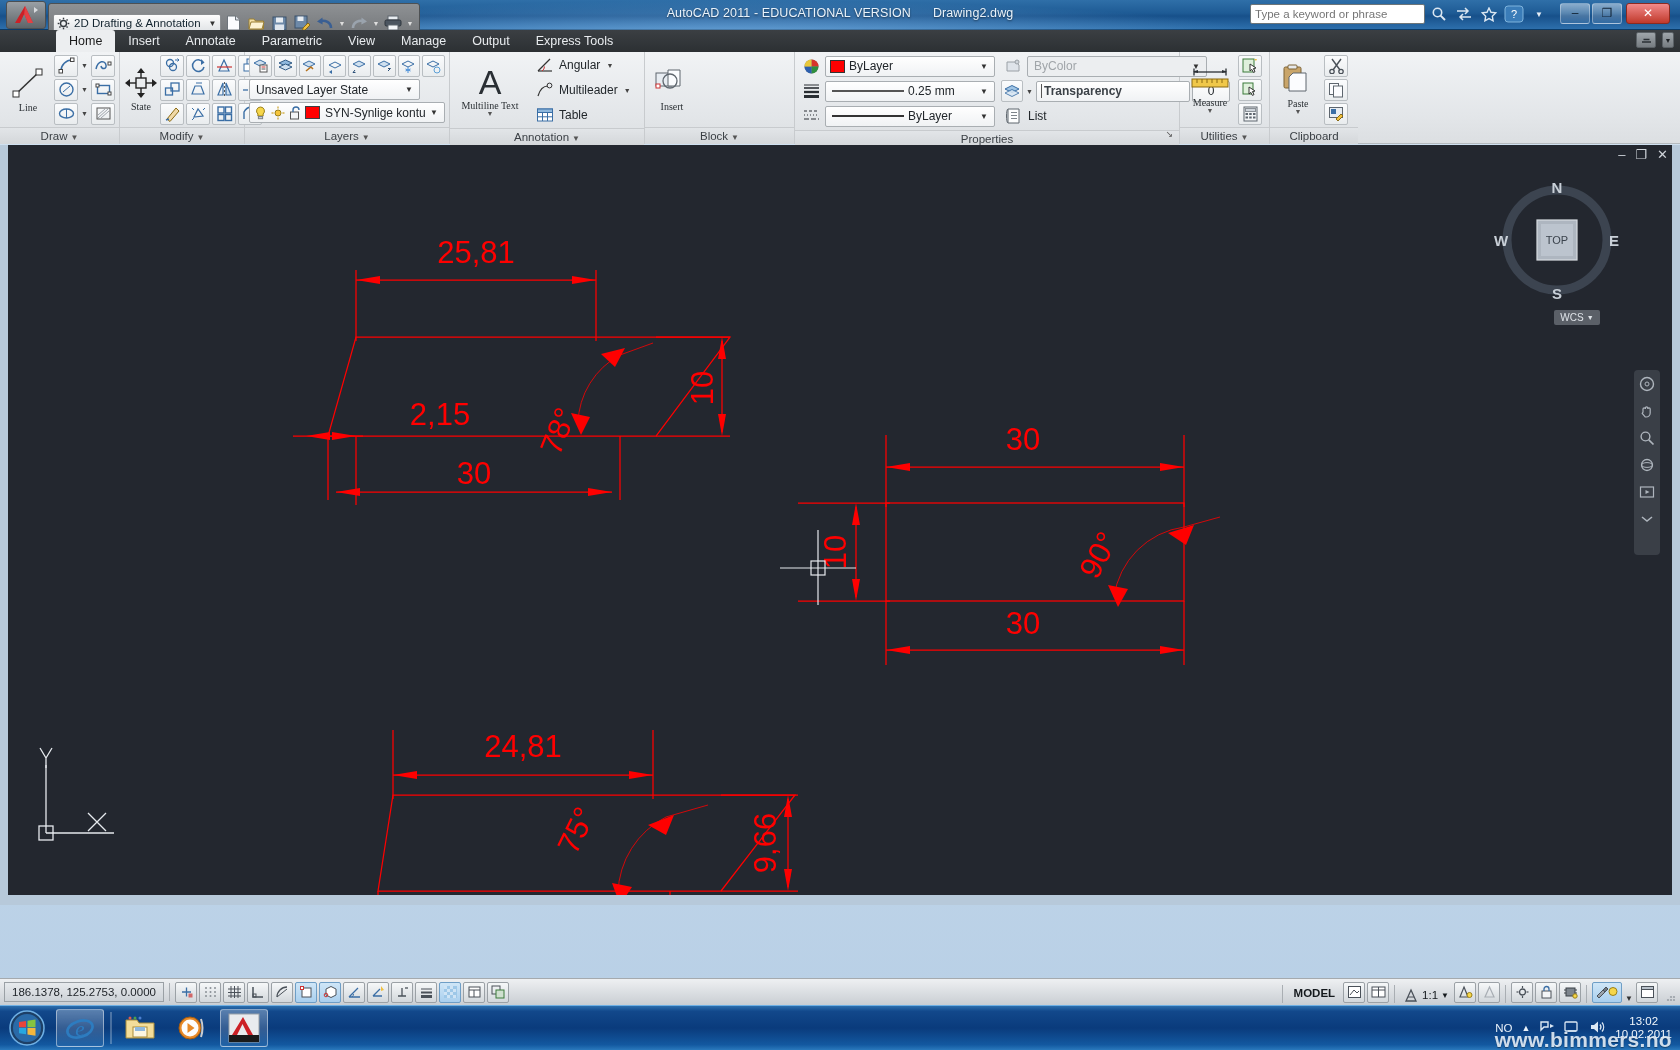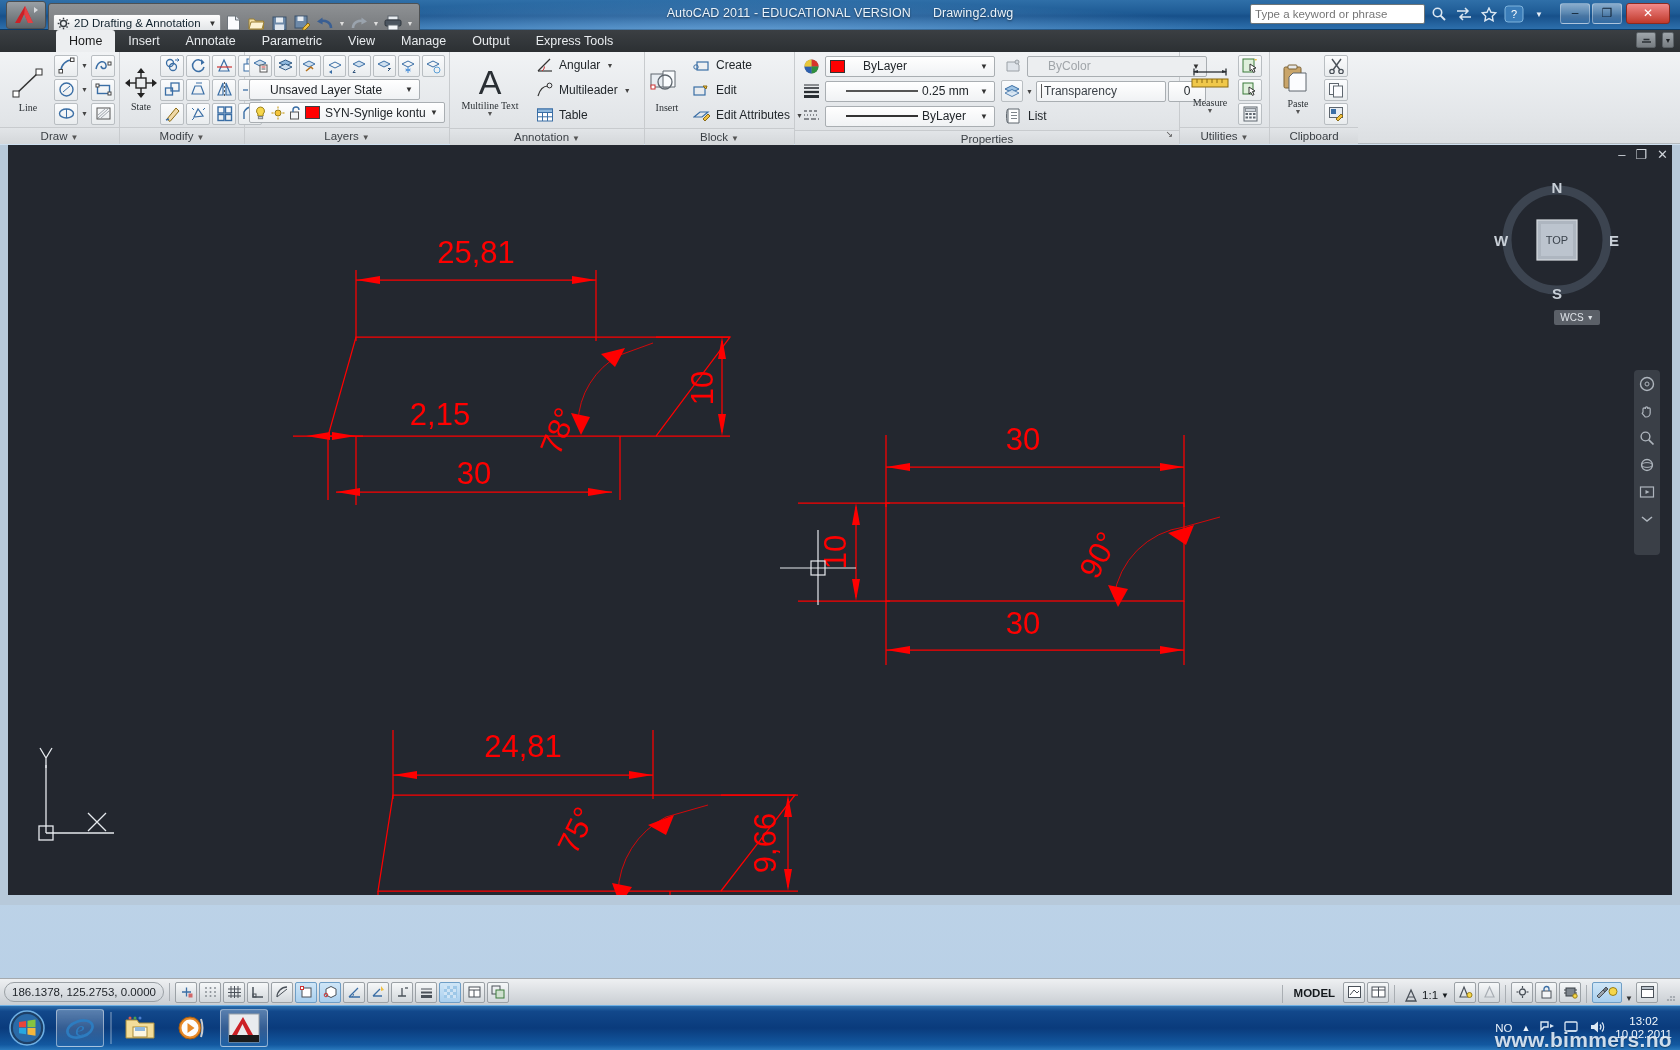--- a/index.html
+++ b/index.html
@@ -83,21 +83,21 @@
   .sbtn{width:24px;height:22px;border:1px solid #b9bec2;border-radius:2px;
      background:linear-gradient(180deg,#fbfcfd,#e9ecee);display:flex;align-items:center;justify-content:center;}
   .sbtn.noborder{border-color:transparent;background:transparent;}
   .minicaret{font-size:7px;color:#444;width:9px;text-align:center;}
   .grid3{display:flex;flex-direction:column;gap:2px;}
   .row{display:flex;gap:2px;align-items:center;}
 
   .txtbtn{display:flex;align-items:center;gap:5px;height:22px;padding:0 4px;font-size:12px;color:#22272b;white-space:nowrap;}
   .combo{display:flex;align-items:center;height:21px;border:1px solid #a9aeb2;border-radius:2px;
      background:linear-gradient(180deg,#ffffff,#f0f2f4);font-size:12px;color:#22272b;padding:0 2px;}
-  .combo .cv{flex:1;padding-left:18px;white-space:nowrap;overflow:hidden;}
+  .combo .cv{flex:1;padding-left:4px;white-space:nowrap;overflow:hidden;}
   .combo .cbtn{width:16px;text-align:center;font-size:8px;color:#333;}
   .combo.disabled{background:#eceef0;color:#a0a5a9;}
 
   
   #canvas-wrap{position:absolute;left:0;top:145px;width:1680px;height:760px;background:#b7c9da;padding:0 6px 0 6px;}
   #canvas{position:absolute;left:8px;top:0;width:1664px;height:750px;background:#23272f;overflow:hidden;}
   #canvas-top{position:absolute;right:4px;top:2px;display:flex;gap:10px;color:#cfd4da;font-size:13px;}
 
   .svgfull{position:absolute;left:0;top:0;width:100%;height:100%;}
 
@@ -118,21 +118,21 @@
   #cmd-sep{position:absolute;left:13px;top:32px;width:1640px;height:1px;background:#c8ccd0;}
   .hscroll{position:absolute;left:13px;right:0;bottom:0;height:14px;background:#eceef0;border-top:1px solid #c8ccd0;display:flex;}
   .hs-btn{width:15px;height:13px;background:linear-gradient(180deg,#fafbfc,#dcdee1);border:1px solid #b0b4b8;
      display:flex;align-items:center;justify-content:center;font-size:7px;color:#333;}
   .hs-track{flex:1;background:#e3e5e8;}
 
   
   #statusbar{position:absolute;left:0;top:978px;width:1680px;height:27px;
      background:linear-gradient(180deg,#eef0f2,#c9ced3);border-top:1px solid #a5aaae;display:flex;align-items:center;gap:2px;padding:0 4px;}
   #coords{width:160px;height:20px;background:linear-gradient(180deg,#e7eaed,#cdd2d7);border:1px solid #9aa0a5;
-     border-radius:10px;font-size:11.5px;color:#1c2126;display:flex;align-items:center;justify-content:center;}
+     border-radius:0;font-size:11.5px;color:#1c2126;display:flex;align-items:center;justify-content:center;}
   .sbtn2{width:22px;height:21px;border:1px solid #9ba1a6;border-radius:2px;
      background:linear-gradient(180deg,#f6f8f9,#d2d7db);display:flex;align-items:center;justify-content:center;}
   .sbtn2.on{background:linear-gradient(180deg,#cfe6f7,#a9cfee);border-color:#6e9ec6;}
   .sep{width:1px;height:18px;background:#a9aeb3;margin:0 3px;}
   #model-label{height:20px;padding:0 6px;font-size:11.5px;color:#14191d;display:flex;align-items:center;font-weight:bold;}
   #scale{display:flex;align-items:center;gap:3px;font-size:11.5px;color:#14191d;padding:0 3px;}
   #sb-right{margin-left:auto;display:flex;align-items:flex-end;gap:2px;}
 
   
   #taskbar{position:absolute;left:0;top:1005px;width:1680px;height:45px;
@@ -610,44 +610,20 @@
       <div class="panel-body" style="gap:4px;">
         <div class="bigbtn" style="width:46px;">
           <svg width="36" height="32" viewBox="0 0 36 32">
             <rect x="2" y="6" width="16" height="13" fill="#e8edf2" stroke="#5e666e"></rect>
             <path d="M14 3 h12 v16 h-12z" fill="#fafcfe" stroke="#5e666e"></path>
             <circle cx="16" cy="14" r="7" fill="none" stroke="#5e666e" stroke-width="1.3"></circle>
             <rect x="2" y="17" width="4" height="4" fill="#fff" stroke="#c33"></rect>
           </svg>
           <span class="lbl">Insert</span>
         </div>
-        <div class="grid3" style="gap:3px;">
-          <div class="txtbtn">
-            <svg width="18" height="15" viewBox="0 0 18 15">
-                <rect x="4" y="4" width="11" height="8" fill="none" stroke="#3a6ea5" stroke-width="1.2"></rect>
-                <circle cx="3" cy="9" r="2.2" fill="none" stroke="#3a6ea5"></circle>
-              </svg>
-            <span>Create</span>
-          </div>
-          <div class="txtbtn">
-            <svg width="18" height="15" viewBox="0 0 18 15">
-                <rect x="1" y="4" width="11" height="8" fill="none" stroke="#3a6ea5" stroke-width="1.2"></rect>
-                <path d="M10 3 l4 0 -1 3z" fill="#f0c040" stroke="#8a6a12"></path>
-              </svg>
-            <span>Edit</span>
-          </div>
-          <div class="txtbtn">
-            <svg width="18" height="15" viewBox="0 0 18 15">
-                <path d="M1 9 l6-5 8 0 -6 5z" fill="none" stroke="#3a6ea5" stroke-width="1.2"></path>
-                <path d="M10 11 l5-5 2 2 -5 5z" fill="#f0c040" stroke="#8a6a12"></path>
-              </svg>
-            <span>Edit Attributes</span>
-            <span class="minicaret">▼</span>
-          </div>
-        </div>
       </div>
       <div class="panel-title"><span>Block</span><span class="dd">▼</span></div>
     </div>
 
     <div class="panel" style="width:385px;">
       <div class="panel-body" style="align-items:flex-start;padding:3px 4px;gap:6px;">
         <div class="grid3" style="gap:3px;">
           <div class="row">
             <div class="sbtn noborder">
               <svg width="17" height="17" viewBox="0 0 17 17">
@@ -717,21 +693,21 @@
             </div>
           </div>
           <div class="row">
             <div class="sbtn" style="width:22px;">
               <svg width="16" height="15" viewBox="0 0 16 15">
                   <path d="M1 5 l7-3.5 7 3.5 -7 3.5z" fill="#9fc4e4" stroke="#3a6ea5"></path>
                   <path d="M1 9 l7-3.5 7 3.5 -7 3.5z" fill="#d7e6f3" stroke="#3a6ea5" opacity=".85"></path>
                 </svg>
             </div>
             <div class="minicaret">▼</div>
-            <div class="combo" style="width:130px;">
+            <div class="combo" style="width:154px;font-weight:bold;">
               <span class="cv" style="color:#3c4248;border-left:1px solid #555;padding-left:2px;margin-left:2px;">Transparency</span>
             </div>
             <div class="combo" style="width:38px;justify-content:center;">
               <span class="cv" style="text-align:center;padding:0;">0</span>
             </div>
           </div>
           <div class="row">
             <div class="txtbtn">
               <svg width="18" height="16" viewBox="0 0 18 16">
                   <path d="M3 1 h11 v14 H3z" fill="#fdfefe" stroke="#5e666e"></path>

